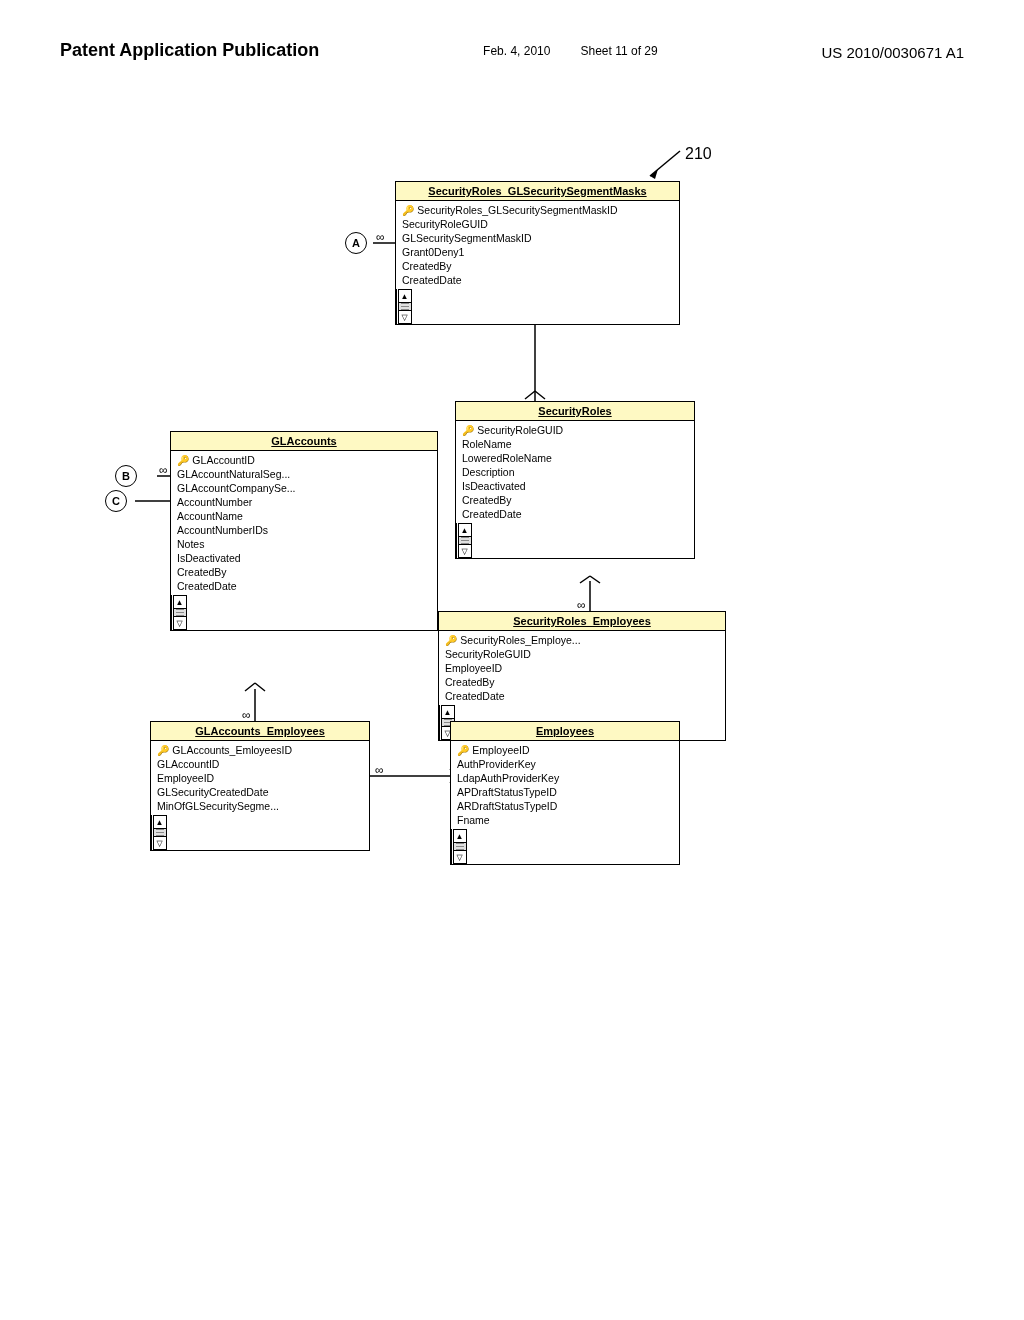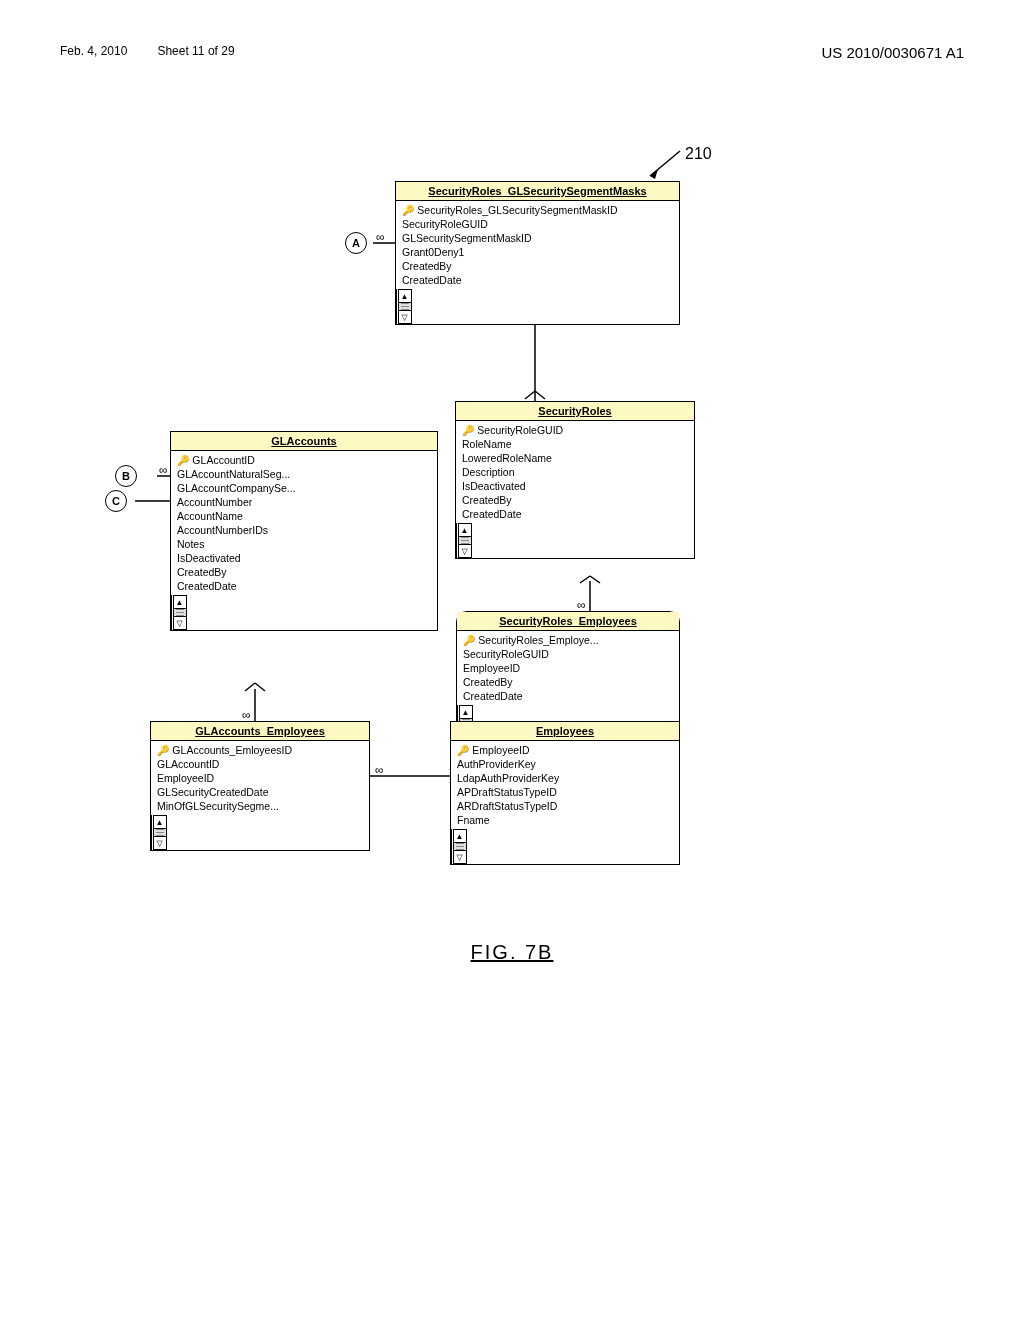--- a/index.html
+++ b/index.html
@@ -198,20 +198,21 @@
       text-decoration: underline;
       letter-spacing: 2px;
     }
   </style>
 </head>
 <body>
 
 <div class="page">
 
   <div class="header">
+    <div class="header-left">Patent Application Publication</div>
     <div style="display:flex; gap: 30px; align-items:flex-start;">
       <div class="header-center">Feb. 4, 2010</div>
       <div class="header-center">Sheet 11 of 29</div>
     </div>
     <div class="header-right">US 2010/0030671 A1</div>
   </div>
 
   <div class="diagram-area">
 
     <div class="diagram-container">
@@ -348,21 +349,21 @@
                   <div class="scroll-line"></div>
                   <div class="scroll-line"></div>
                   <div class="scroll-line"></div>
                 </div>
             </div>
             <div class="scroll-btn-bottom">▽</div>
           </div>
         </div>
       </div>
 
-      <div class="db-table" style="left:396px; top:490px; width:224px;border-radius:11px;">
+      <div class="db-table" style="left:378px; top:490px; width:288px;">
         <div class="db-table-header">SecurityRoles_Employees</div>
         <div class="db-table-body">
           <div class="db-table-fields">
             <div class="db-table-field"><span class="key-icon">🔑</span> SecurityRoles_Employe...</div>
             <div class="db-table-field">SecurityRoleGUID</div>
             <div class="db-table-field">EmployeeID</div>
             <div class="db-table-field">CreatedBy</div>
             <div class="db-table-field">CreatedDate</div>
           </div>
           <div class="db-table-scrollbar">
@@ -423,16 +424,15 @@
                   <div class="scroll-line"></div>
                 </div>
             </div>
             <div class="scroll-btn-bottom">▽</div>
           </div>
         </div>
       </div>
 
     </div>
 
-    <div class="figure-caption">FIG.  7B</div>
 
   </div>
 </div>
 
 </body></html>

